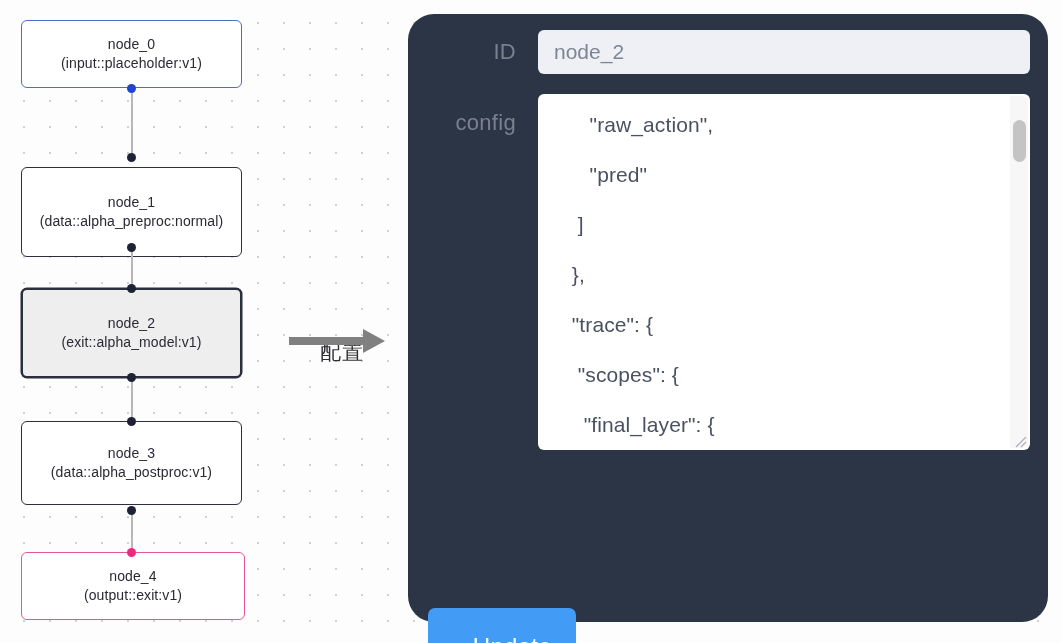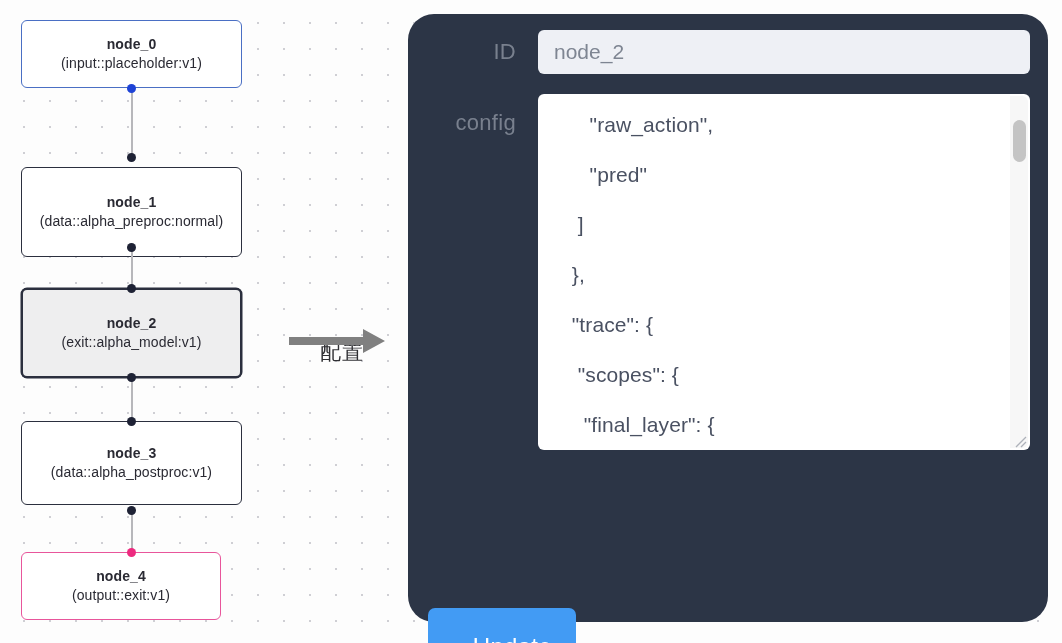--- a/index.html
+++ b/index.html
@@ -40,21 +40,21 @@
     align-items: center;
     justify-content: center;
     text-align: center;
     color: #2a2a33;
     font-size: 14px;
     line-height: 19px;
     letter-spacing: 0.1px;
     padding: 0 6px;
     user-select: none;
   }
-  .node .node-id { display: block; font-weight: bold; }
+  .node .node-id { display: block; }
   .node .node-type { display: block; }
 
   .node.input-node {
     border-color: #4a6fc4;
     border-width: 1.6px;
   }
   .node.output-node {
     border-color: #e8559b;
     border-width: 1.6px;
   }
@@ -260,21 +260,21 @@
   <div class="port" style="left:127px; top:284px;"></div>
   <div class="port" style="left:127px; top:373px;"></div>
 
   <div class="node" style="left:21px; top:421px; width:221px; height:84px;">
     <span class="node-id">node_3</span>
     <span class="node-type">(data::alpha_postproc:v1)</span>
   </div>
   <div class="port" style="left:127px; top:417px;"></div>
   <div class="port" style="left:127px; top:506px;"></div>
 
-  <div class="node output-node" style="left:21px; top:552px; width:200px; height:68px;">
+  <div class="node output-node" style="left:21px; top:552px; width:224px; height:68px;">
     <span class="node-id">node_4</span>
     <span class="node-type">(output::exit:v1)</span>
   </div>
   <div class="port port-pink" style="left:127px; top:548px;"></div>
 
   <div id="annotation-group">
     <div id="annotation-label">配置</div>
     <svg id="annotation-arrow" width="98" height="26" viewBox="0 0 98 26">
       <path d="M0 9 L74 9 L74 1 L96 13 L74 25 L74 17 L0 17 Z" fill="#808080"></path>
     </svg>

